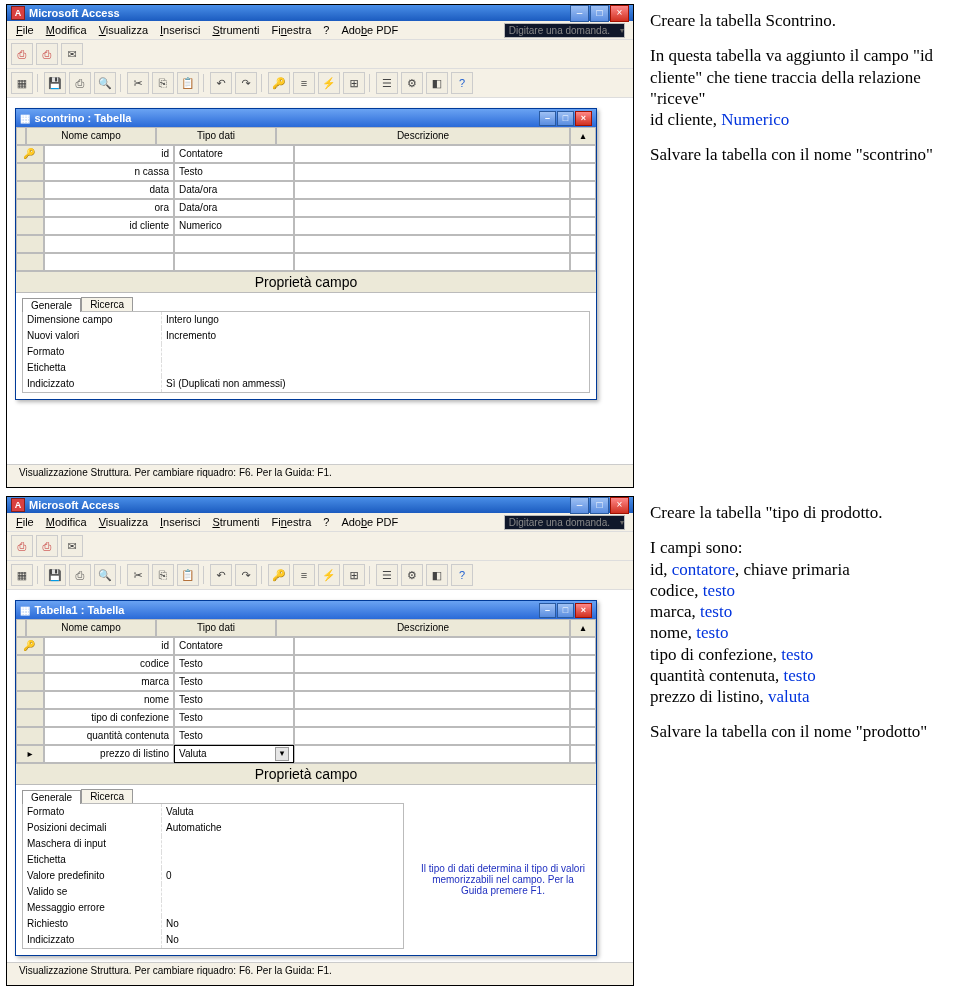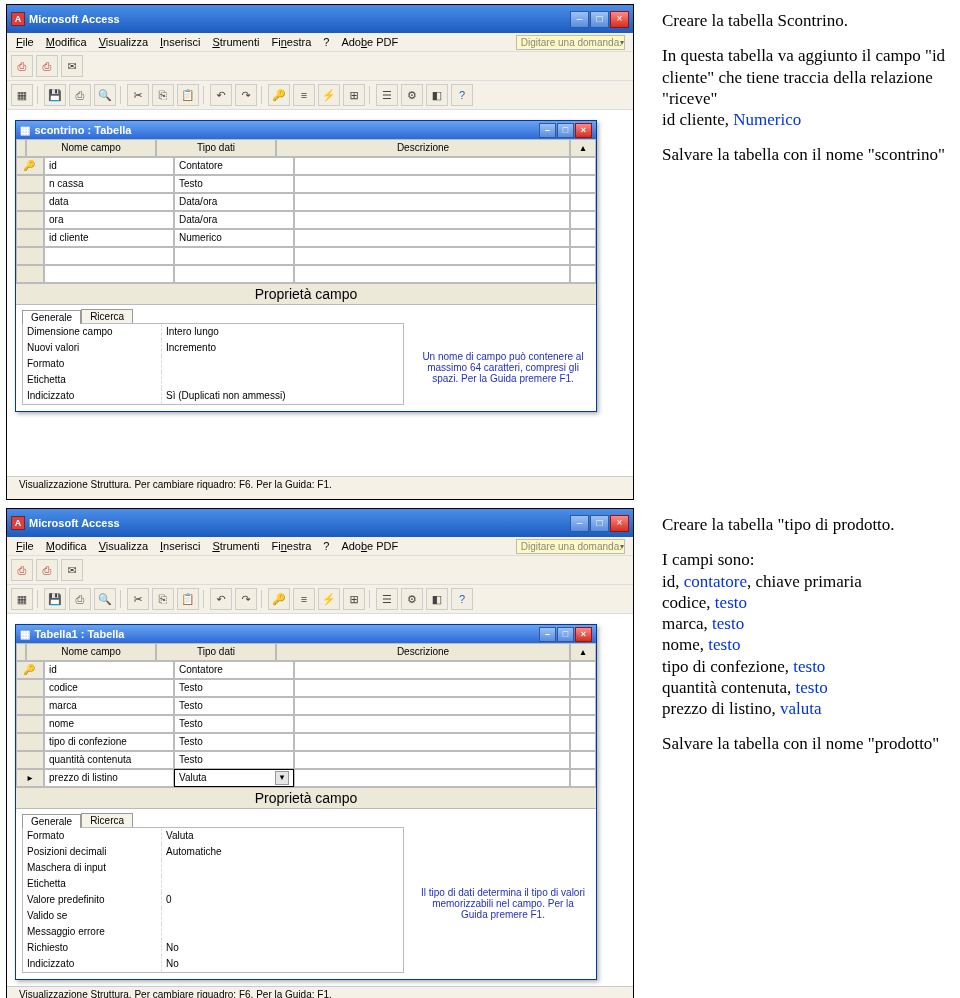--- a/index.html
+++ b/index.html
@@ -1,55 +1,55 @@
 <!DOCTYPE html>
 <html><head>
 <meta charset="utf-8">
 <style>
   body { margin:0; padding:0; font-family: "Times New Roman", serif; background:#fff; width:960px; }
   .page { width:960px; }
   .row { display:flex; align-items:flex-start; }
   .screenshot-col { flex:0 0 640px; padding:4px 6px 4px 6px; box-sizing:border-box; }
   .text-col { flex:1; padding:10px 14px 10px 6px; font-size:17px; line-height:1.25; }
-  .text-col p { margin:0 0 14px 16px; }
+  .text-col p { margin:0 0 14px 4px; }
   .blue { color:#0033dd; }
 
   
   .access-window { background:#fff; border:1px solid #000; font-family: Tahoma, Verdana, sans-serif; font-size:10px; }
-  .titlebar { height:28px; background:linear-gradient(#4a8fe8,#1b5bbf); color:#fff; display:flex; align-items:center; padding:0 4px; gap:4px; }
+  .titlebar { height:16px; background:linear-gradient(#4a8fe8,#1b5bbf); color:#fff; display:flex; align-items:center; padding:0 4px; gap:4px; }
   .titlebar .label { flex:1; font-weight:bold; font-size:11px; white-space:nowrap; overflow:hidden; }
   .winctrl { display:flex; gap:1px; }
   .winctrl span { width:17px; height:15px; background:linear-gradient(#9fc1f4,#5a8de0); border:1px solid #2a5aa0; display:flex; align-items:center; justify-content:center; color:#fff; font-size:10px; line-height:1; cursor:default; }
   .winctrl .close { background:linear-gradient(#f88,#d03020); border-color:#a01000; }
 
   .menubar { background:#f5f1e6; height:18px; display:flex; align-items:center; gap:2px; padding:0 4px; font-size:11px; color:#000; border-bottom:1px solid #ddd; }
   .menubar span { padding:1px 5px; cursor:default; }
   .menubar span u { text-decoration:underline; }
-  .menubar .askbox { margin-left:auto; color:#888; font-size:10px; border:1px solid #bbb; padding:1px 2px 1px 4px; background:#fef9c3; }
+  .menubar .askbox { margin-left:auto; color:#888; font-size:10px; border:1px solid #bbb; padding:1px 14px 1px 4px; background:#0f172a; }
 
   .toolbar { background:#f5f1e6; height:24px; display:flex; align-items:center; gap:3px; padding:2px 4px; border-bottom:1px solid #ddd; }
   .tbtn { width:20px; height:20px; background:#f2eee2; border:1px solid #ccc; display:flex; align-items:center; justify-content:center; font-size:11px; color:#444; cursor:default; }
   .tbtn.red { color:#c02020; }
   .tbtn.sep { width:2px; border:none; background:transparent; border-left:1px solid #ccc; height:18px; margin:0 1px; }
 
   .workspace { background:#fff; padding:10px 8px 6px 8px; position:relative; min-height:350px; }
   .inner-window { border:1px solid #003a99; background:#fff; width:580px; box-shadow:2px 2px 4px rgba(0,0,0,0.3); }
   .inner-titlebar { height:18px; background:linear-gradient(#6aa3f3,#2a6ad8); color:#fff; display:flex; align-items:center; padding:0 4px; gap:4px; font-size:11px; font-weight:bold; }
   .inner-titlebar .label { flex:1; }
   .inner-titlebar .ctrl { display:flex; gap:1px; }
   .inner-titlebar .ctrl span { width:15px; height:13px; background:linear-gradient(#9fc1f4,#5a8de0); border:1px solid #2a5aa0; display:flex; align-items:center; justify-content:center; font-size:9px; }
   .inner-titlebar .ctrl .close { background:linear-gradient(#f88,#d03020); border-color:#a01000; }
 
   .design-grid { background:#fff; font-size:10px; }
   .dg-head, .dg-row { display:flex; }
   .dg-head .cell, .dg-row .cell { border:1px solid #bbb; padding:1px 4px; background:#ece9d8; height:14px; line-height:14px; overflow:hidden; }
   .dg-head .cell { text-align:center; }
   .dg-row .cell { background:#fff; }
   .dg-row .rowsel { width:18px; background:#ece9d8; text-align:center; }
-  .c-name { width:120px; }
+  .c-name { width:120px;text-align:right; }
   .c-type { width:110px; }
   .c-desc { flex:1; }
   .c-scroll { width:16px; background:#ece9d8; } 
   .dg-row .cell.current { border:1px solid #000; background:#fff; }
   .dg-row .cell.current .dd { float:right; width:12px; height:12px; background:#e6e6e6; border:1px solid #999; text-align:center; line-height:10px; font-size:9px; }
 
   .props-title { background:#ece9d8; text-align:center; font-size:14px; padding:2px; border-top:1px solid #bbb; border-bottom:1px solid #bbb; }
   .props-area { display:flex; }
   .tabs { display:flex; gap:0; padding:4px 6px 0 6px; background:#fff; }
   .tabs .tab { border:1px solid #999; border-bottom:none; padding:1px 8px; font-size:10px; background:#f6f3e8; margin-right:0; cursor:default; }
@@ -222,21 +222,20 @@
                     </div>
                     <div class="prop-row">
                       <div class="k">Etichetta</div>
                       <div class="v"></div>
                     </div>
                     <div class="prop-row">
                       <div class="k">Indicizzato</div>
                       <div class="v">Sì (Duplicati non ammessi)</div>
                     </div>
                   </div>
-              <div class="props-right">Un nome di campo può contenere al massimo 64 caratteri, compresi gli spazi. Per la Guida premere F1.</div>
             </div>
           </div>
         </div>
       </div>
       <div class="statusbar">Visualizzazione Struttura. Per cambiare riquadro: F6. Per la Guida: F1.</div>
     </div>
   </div>
 
   <div class="text-col">
     <p>Creare la tabella Scontrino.</p>

